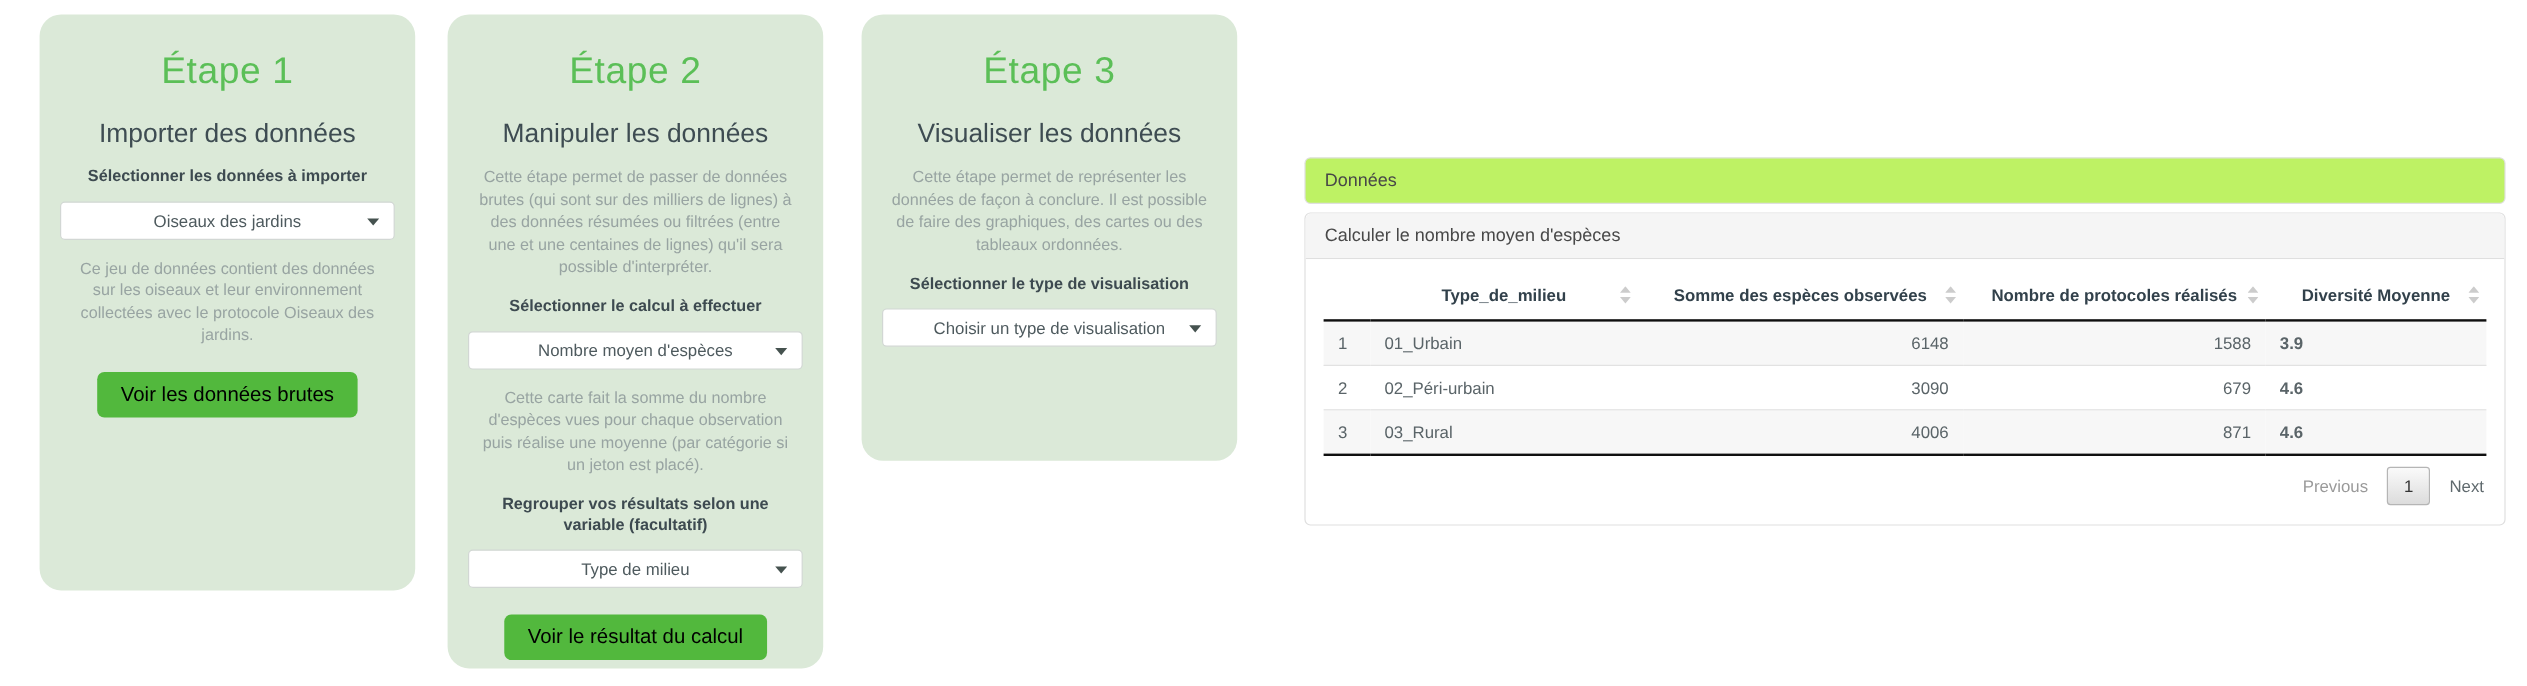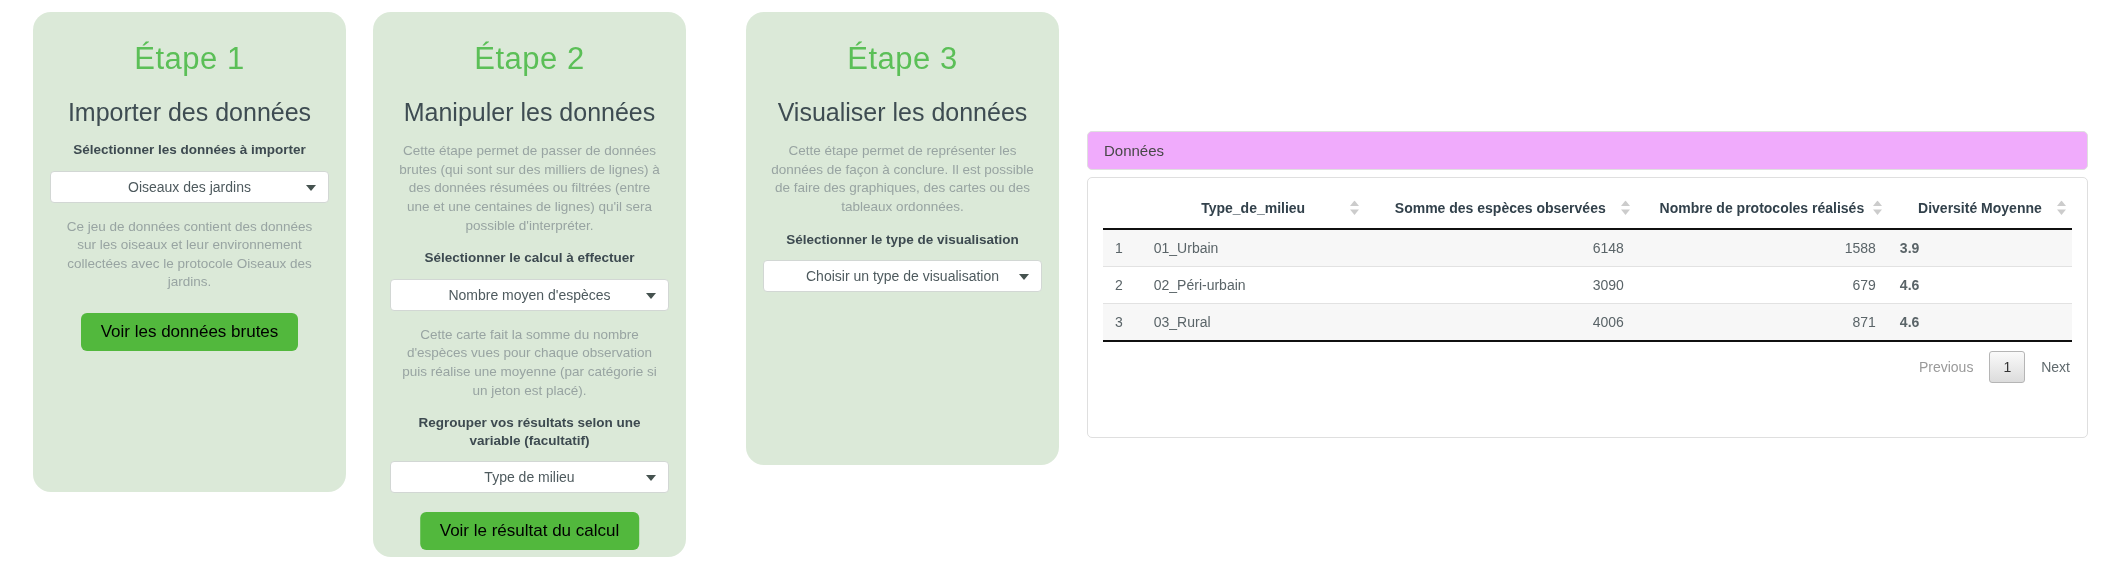--- a/index.html
+++ b/index.html
@@ -5,44 +5,44 @@
   * { margin:0; padding:0; box-sizing:border-box; }
   html,body { width:2106px; height:572px; background:#ffffff; overflow:hidden;
               font-family:"Liberation Sans", sans-serif; }
   .app { position:relative; width:2106px; height:572px; }
 
   
   .step { position:absolute; top:12px; width:313px; background:#dbe9d8;
           border-radius:18px; text-align:center; padding:18px 10px 14px 10px; }
   #step1 { left:33px;  height:480px; }
   #step2 { left:373px; height:545px; }
-  #step3 { left:746px; height:453px; }
+  #step3 { left:718px; height:372px; }
 
   .step-title   { font-size:31px; font-weight:normal; color:#5bbf57; margin-top:11px; letter-spacing:0.5px; }
-  .step-subtitle{ font-size:25px; font-weight:normal; color:#3e4c52; margin-top:21px; }
+  .step-subtitle{ font-size:22px; font-weight:normal; color:#3e4c52; margin-top:21px; }
   .step-desc    { font-size:13.5px; color:#98a4a2; line-height:1.38; margin:15px 14px 0 14px; }
   .step-label   { font-size:13.5px; font-weight:bold; color:#3d4a50; margin:14px 12px 0 12px; line-height:1.3; }
 
   .select { position:relative; margin:12px 7px 0 7px; height:32px; background:#ffffff;
             border:1px solid #d2d7d4; border-radius:4px; cursor:pointer;
             display:flex; align-items:center; justify-content:center; }
   .select-value { font-size:14px; color:#4e5a5e; }
   .caret { position:absolute; right:12px; top:13px; width:0; height:0;
            border-left:5px solid transparent; border-right:5px solid transparent;
            border-top:6px solid #45524f; }
 
   .green-btn { display:inline-block; background:#52b83d; color:#000000; border:none;
                font-family:inherit; font-size:17px; padding:9px 20px; border-radius:6px;
                cursor:pointer; margin-top:21px; }
   #step2 .green-btn { position:absolute; bottom:7px; left:50%; transform:translateX(-50%);
                       margin:0; white-space:nowrap; }
 
   
   .accordion-bar { position:absolute; left:1087px; top:131px; width:1001px; height:39px;
-                   background:#f0abfc; border:1px solid #dfdfdf; border-radius:5px;
+                   background:#bef264; border:1px solid #dfdfdf; border-radius:5px;
                    display:flex; align-items:center; padding-left:16px;
                    font-size:15px; color:#484848; cursor:pointer; }
 
   .result-panel { position:absolute; left:1087px; top:177px; width:1001px; height:261px;
                   background:#ffffff; border:1px solid #dfdfdf; border-radius:5px; }
   .result-heading { height:38px; background:#f5f5f5; border-bottom:1px solid #dfdfdf;
                     border-radius:5px 5px 0 0; display:flex; align-items:center;
                     padding-left:16px; font-size:15px; color:#484848; cursor:pointer; }
   .result-body { padding:10px 15px 0 15px; }
 
@@ -109,20 +109,23 @@
       <span class="select-value">Choisir un type de visualisation</span>
       <span class="caret"></span>
     </div>
   </section>
 
   <div class="accordion-bar">
     <span>Données</span>
   </div>
 
   <div class="result-panel">
+    <div class="result-heading">
+      <span>Calculer le nombre moyen d'espèces</span>
+    </div>
     <div class="result-body">
       <table class="results">
         <colgroup>
           <col style="width:4%">
             <col style="width:23%">
             <col style="width:28%">
           <col style="width:26%">
             <col style="width:19%">
         </colgroup>
         <thead>

